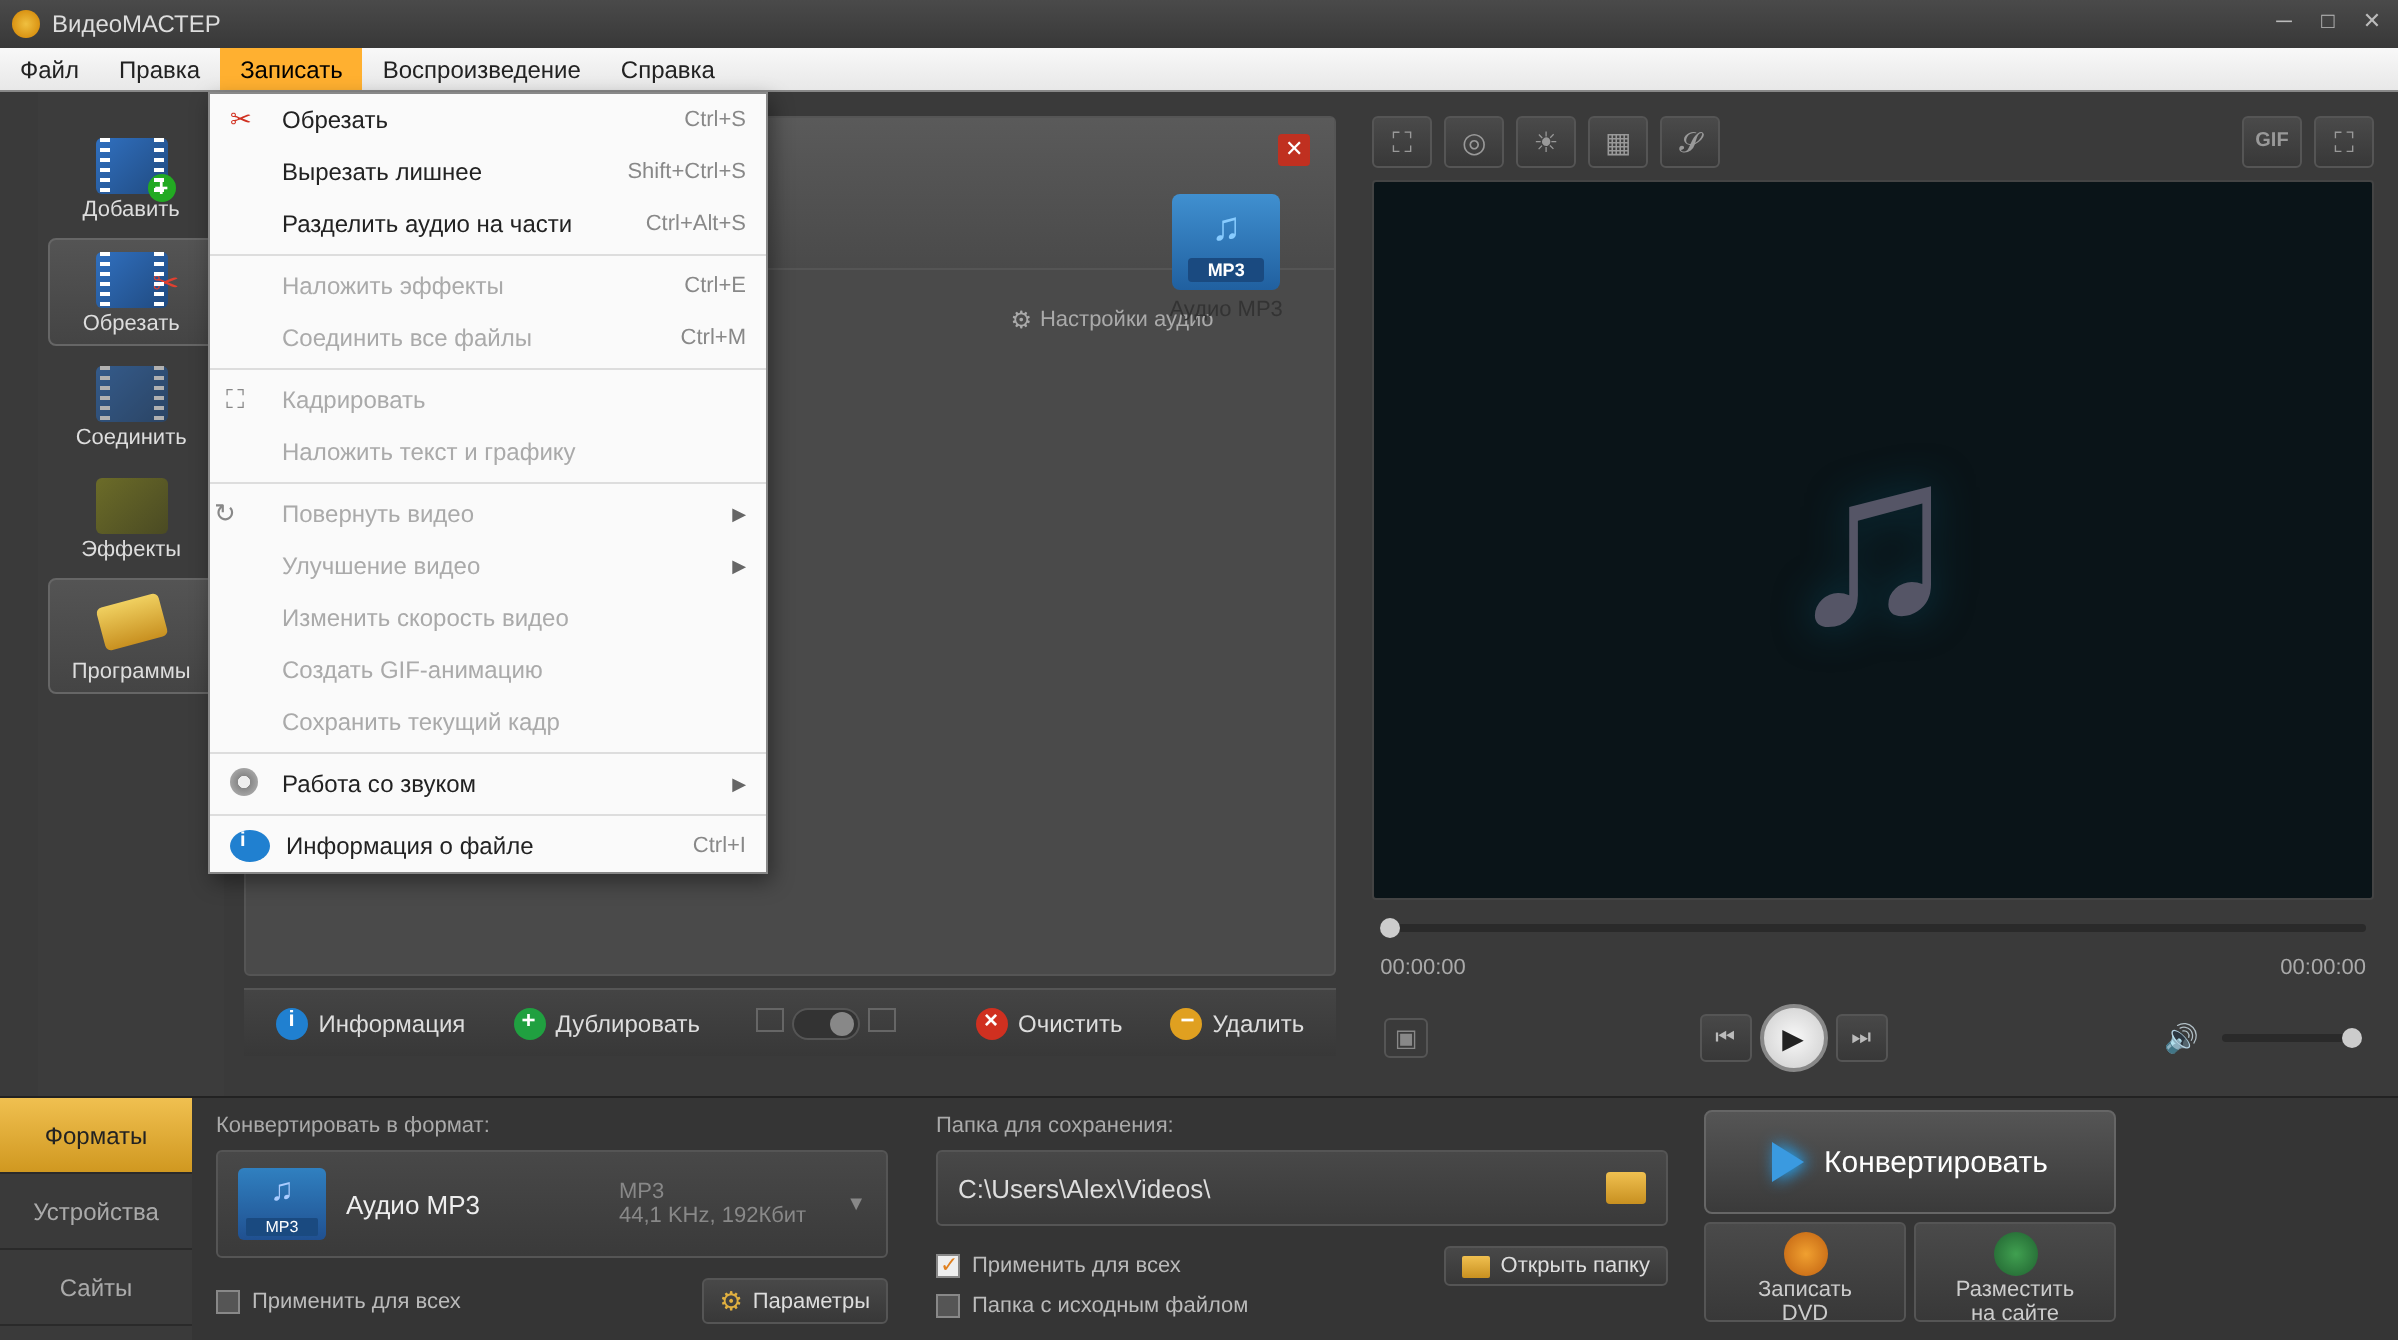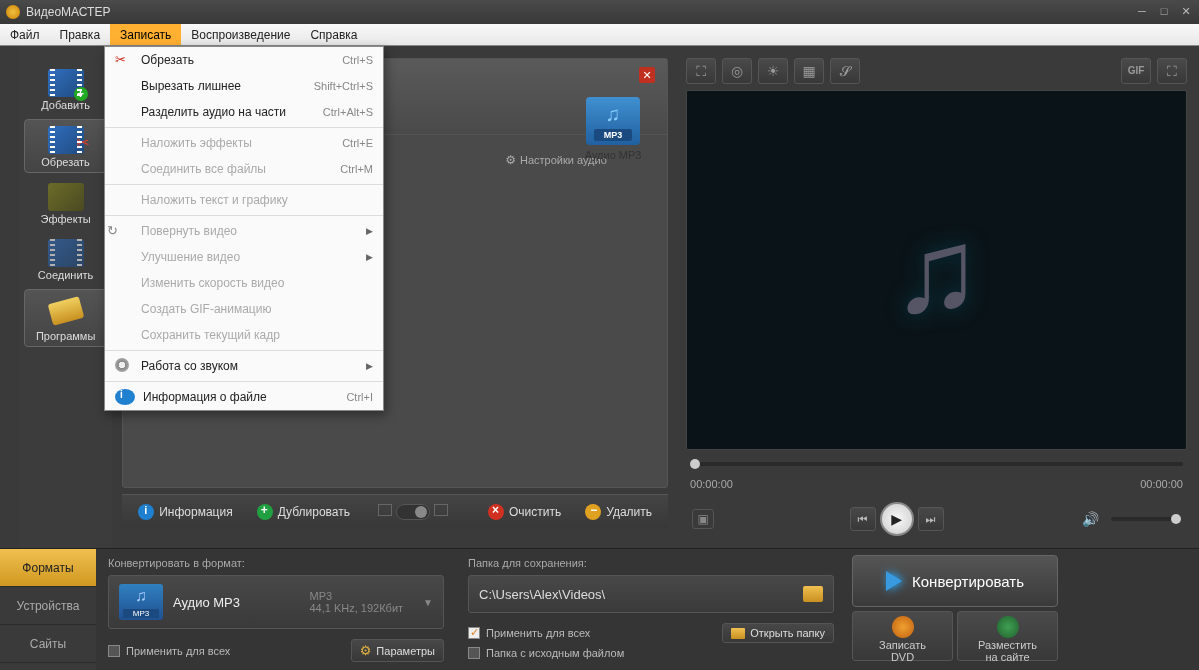--- a/index.html
+++ b/index.html
@@ -140,26 +140,26 @@
         </div>
       <div class="lbl">Добавить</div>
     </div>
     <div class="lbtn active">
       <div class="ico filmico">
           <div class="scissor">✂</div>
         </div>
       <div class="lbl">Обрезать</div>
     </div>
     <div class="lbtn">
+      <div class="ico filmico" style="opacity:.6"></div>
+      <div class="lbl">Соединить</div>
+    </div>
+    <div class="lbtn">
       <div class="ico fxfilm"></div>
       <div class="lbl">Эффекты</div>
-    </div>
-    <div class="lbtn">
-      <div class="ico filmico" style="opacity:.6"></div>
-      <div class="lbl">Соединить</div>
     </div>
     <div class="lbtn active">
       <div class="ico">
           <div class="keyico"></div>
         </div>
       <div class="lbl">Программы</div>
     </div>
   </div>
 
   <div class="center">
@@ -329,20 +329,24 @@
       <span class="ddlabel">Наложить эффекты</span>
       <span class="ddshort">Ctrl+E</span>
     </div>
   <div class="dditem disabled">
       <span class="ddicon"></span>
       <span class="ddlabel">Соединить все файлы</span>
       <span class="ddshort">Ctrl+M</span>
     </div>
   <div class="ddsep"></div>
   <div class="dditem disabled">
+      <span class="ddicon cropicon"></span>
+      <span class="ddlabel">Кадрировать</span>
+    </div>
+  <div class="dditem disabled">
       <span class="ddicon"></span>
       <span class="ddlabel">Наложить текст и графику</span>
     </div>
   <div class="ddsep"></div>
   <div class="dditem disabled">
       <span class="ddicon rotateicon"></span>
       <span class="ddlabel">Повернуть видео</span>
       <span class="ddarrow">▶</span>
     </div>
   <div class="dditem disabled">

